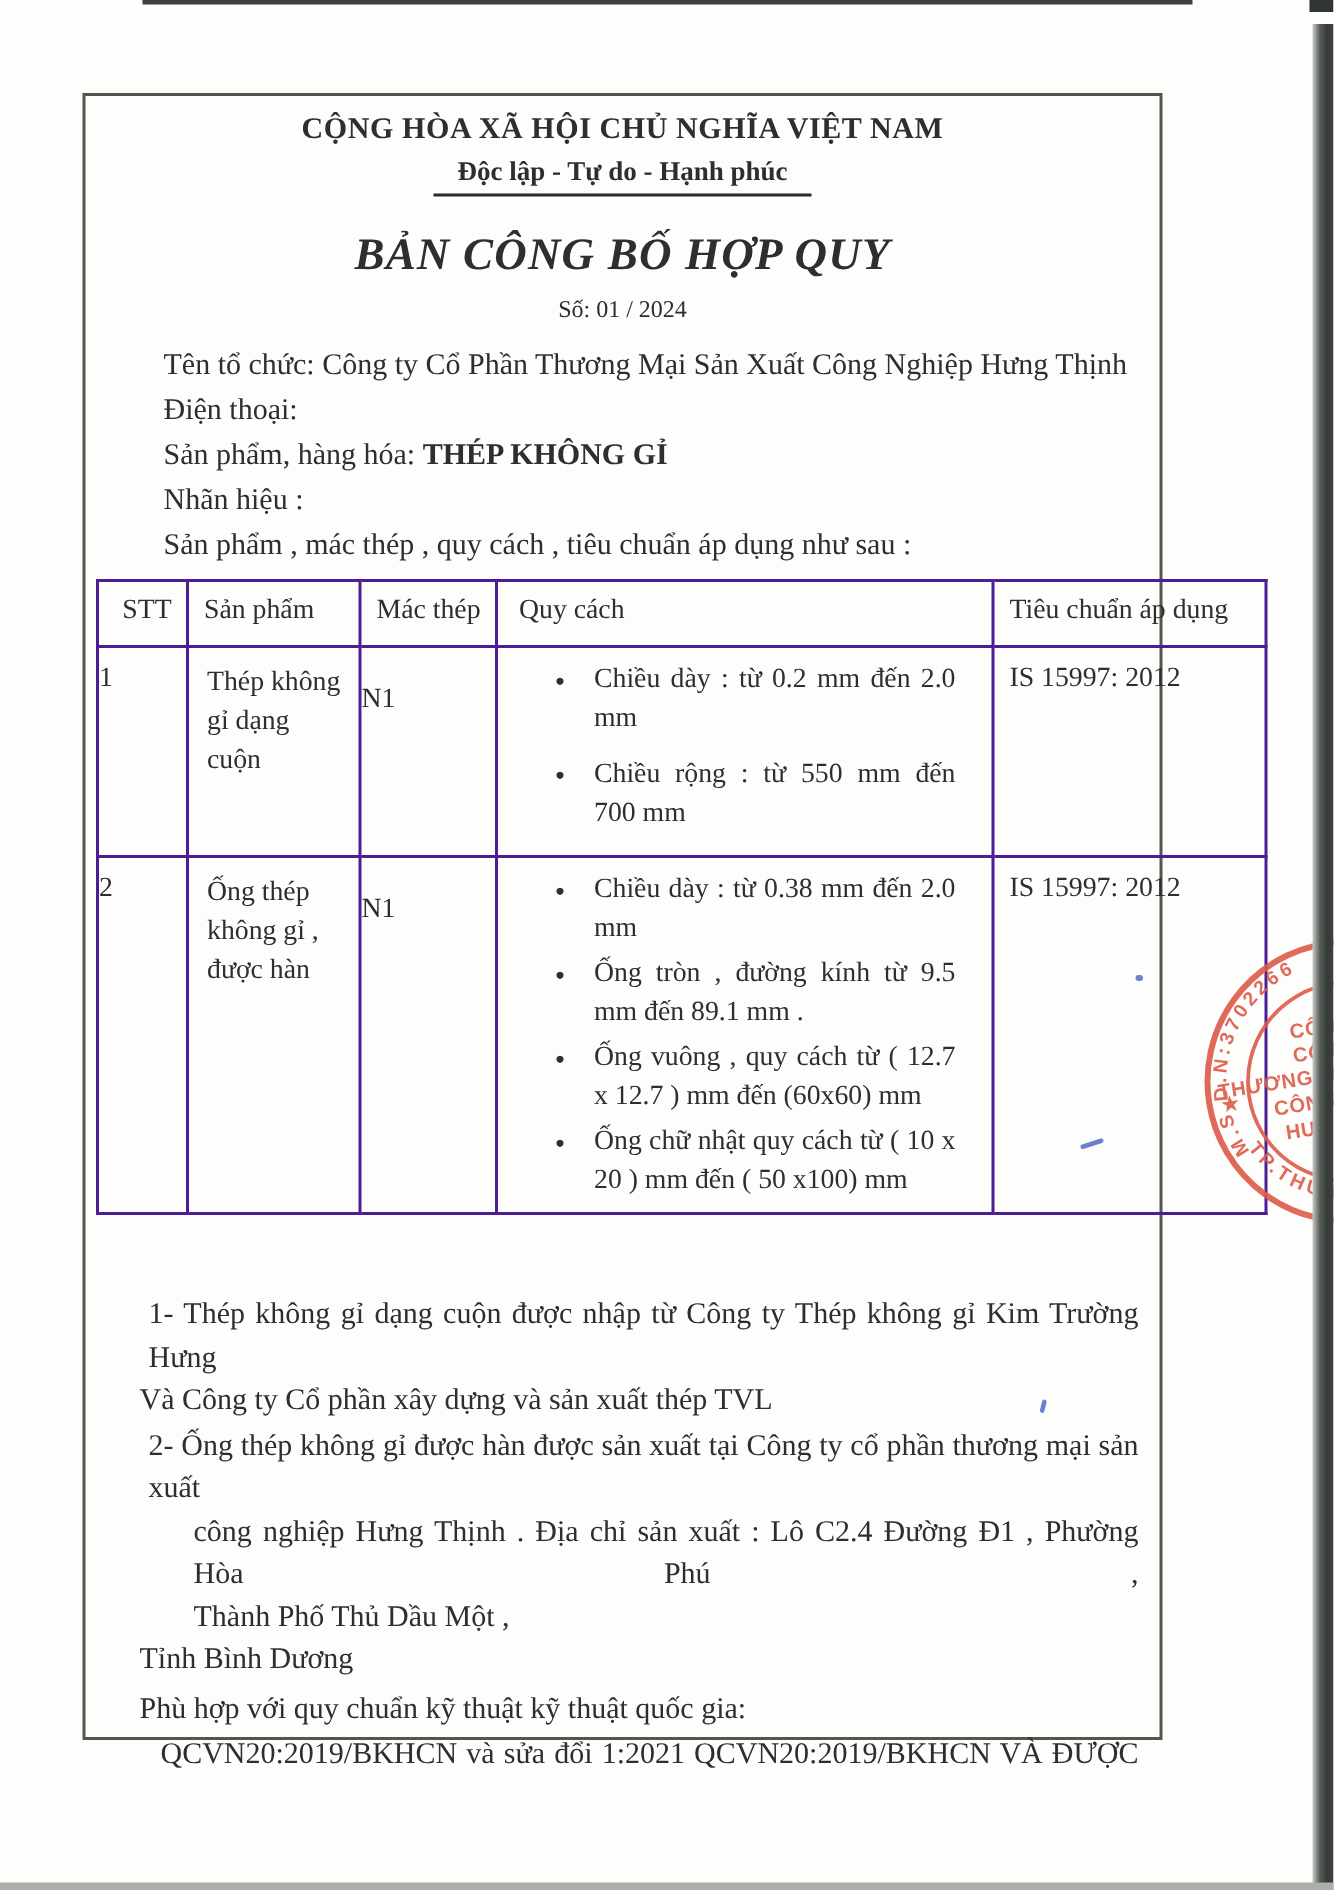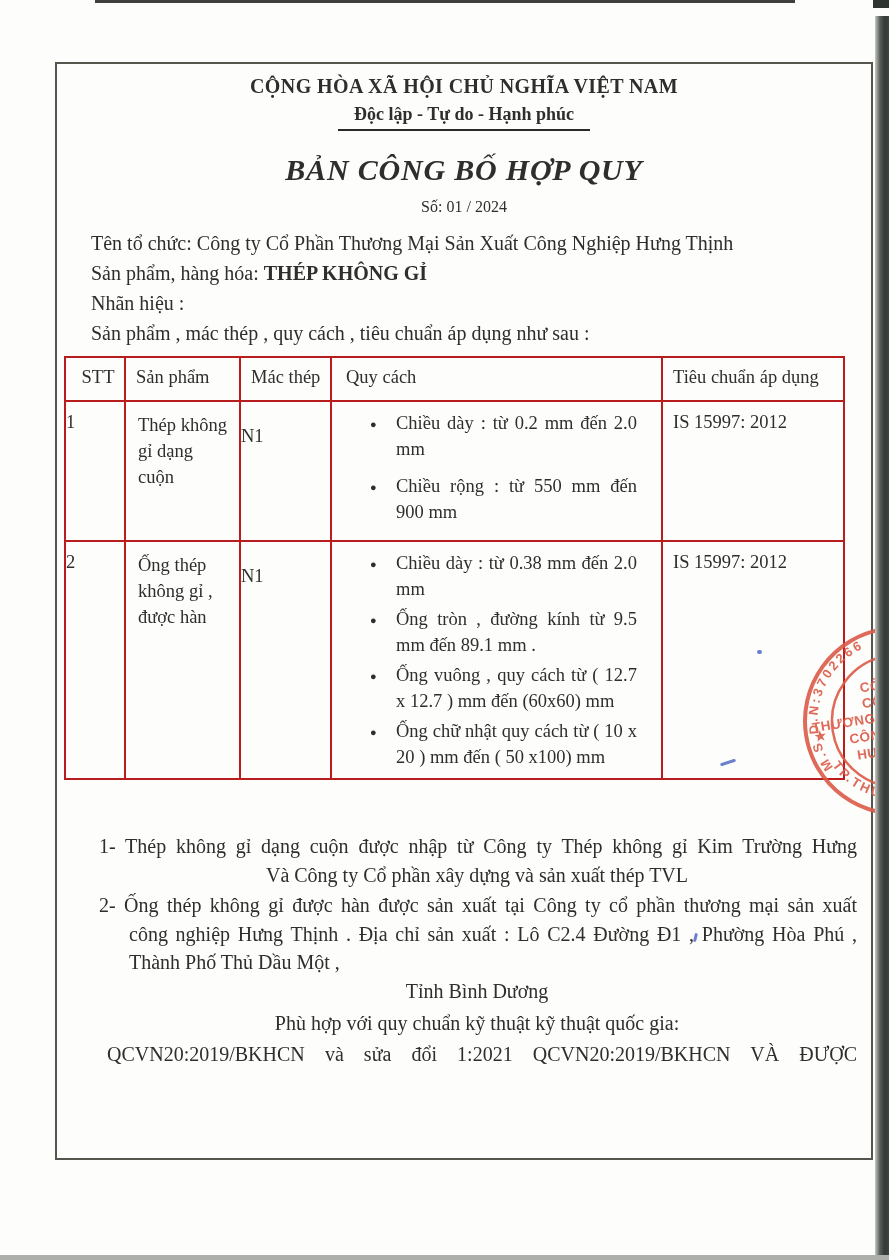--- a/index.html
+++ b/index.html
@@ -13,63 +13,63 @@
   }
   
   .scan-top-line { position:absolute; top:0; left:95px; width:700px; height:3px; background:#3f3f3d; z-index:6; }
   .scan-right-band { position:absolute; top:16px; right:0; bottom:0; width:14px; z-index:6;
     background:linear-gradient(to right,#c8cac6 0%, #585e59 35%, #343a36 70%, #3d433f 100%); }
   .scan-bottom-line { position:absolute; left:0; bottom:0; width:100%; height:5px; background:#adafab; z-index:6; }
   .scan-corner { position:absolute; top:0; right:0; width:16px; height:8px; background:#2f3531; z-index:7; }
 
   
   .doc-border {
-    position:absolute; left:55px; top:62px; width:818px; height:1098px;
+    position:absolute; left:55px; top:62px; width:720px; height:1098px;
     border:2px solid #55554e; background:transparent; padding-top:10px; z-index:2;
   }
 
   .center { text-align:center; }
   .national-title { font-size:20px; font-weight:bold; line-height:25px; letter-spacing:.4px; }
   .motto-wrap { margin-top:3px; }
   .motto { display:inline-block; font-size:18px; font-weight:bold; line-height:24px;
     padding:0 16px 3px 16px; border-bottom:2px solid #2a2a28; }
   .doc-title { margin-top:22px; font-size:30px; font-weight:bold; line-height:33px; letter-spacing:.8px;font-style:italic; }
   .doc-number { margin-top:7px; font-size:16px; line-height:27px; }
 
-  .info { margin:8px 10px 0 34px; font-size:20px; line-height:30px; }
+  .info { margin:8px 10px 0 52px; font-size:20px; line-height:30px; }
   .info .line { min-height:30px; }
   .bold { font-weight:bold; }
 
   
   table.spec {
     margin:8px 4px 0 7px; border-collapse:collapse; table-layout:fixed;
     width:779px; font-size:18.5px;
   }
-  table.spec td, table.spec th { border:2px solid #b91c1c; vertical-align:top; font-weight:normal; text-align:left; }
+  table.spec td, table.spec th { border:2px solid #4c1d95; vertical-align:top; font-weight:normal; text-align:left; }
   col.c-stt { width:60px; } col.c-sp { width:115px; } col.c-mt { width:91px; }
   col.c-qc { width:331px; } col.c-tc { width:182px; }
   tr.hdr { height:44px; }
   tr.hdr th { padding:9px 6px 0 12px; }
   tr.r1 { height:93px; } tr.r2 { height:233px; }
   td.stt { text-align:center; padding-top:10px; }
   td.sp { padding:10px 10px 0 12px; text-align:justify; line-height:26px; }
   td.mt { text-align:center; padding-top:24px; }
   td.qc { padding:8px 10px 4px 0; }
   td.qc ul { list-style:none; }
   td.qc li { position:relative; margin:0 14px 11px 38px; padding-left:26px;
     text-align:justify; line-height:26px; }
   tr.r2 td.qc li { margin-bottom:4px; }
   td.qc li::before { content:"●"; position:absolute; left:0; top:1px; font-size:11px; }
   td.tc { padding:10px 6px 0 10px; }
 
   
   .notes { margin:52px 10px 0 6px; font-size:20px; line-height:28.5px; }
   .notes .nline { min-height:28.5px; }
   .ind-a { padding-left:36px; }   
-  .ind-b { padding-left:30px;text-align:center; }   
+  .ind-b { padding-left:30px; }   
   .ind-c { padding-left:66px; }   
   .ind-d { padding-left:44px; }   
   .ind-0 { padding-left:2px; }
   .gap-sm { margin-top:2px; }
   .gap-md { margin-top:4px; }
   .jlast { text-align:justify; text-align-last:justify; padding-right:4px; }
 
   
   .stamp { position:absolute; left:787px; top:610px; width:222px; height:222px; z-index:4; opacity:.9; }
   .stamp text { fill:#dd5b49; font-family:"Liberation Sans", sans-serif; font-weight:bold; }
@@ -96,20 +96,21 @@
   <div class="center national-title">CỘNG HÒA XÃ HỘI CHỦ NGHĨA VIỆT NAM</div>
   <div class="center motto-wrap">
     <span class="motto">Độc lập - Tự do - Hạnh phúc</span>
   </div>
 
   <div class="center doc-title">BẢN CÔNG BỐ HỢP QUY</div>
   <div class="center doc-number">Số: 01 / 2024</div>
 
   <div class="info">
     <div class="line">Tên tổ chức: Công ty Cổ Phần Thương Mại Sản Xuất Công Nghiệp Hưng Thịnh</div>
+    <div class="line">Điện thoại:</div>
     <div class="line"><span>Sản phẩm, hàng hóa: </span><span class="bold">THÉP KHÔNG GỈ</span></div>
     <div class="line">Nhãn hiệu :</div>
     <div class="line">Sản phẩm , mác thép , quy cách , tiêu chuẩn áp dụng như sau :</div>
   </div>
 
   <table class="spec">
     <colgroup>
       <col class="c-stt">
         <col class="c-sp">
         <col class="c-mt">
@@ -124,21 +125,21 @@
       <th style="padding-left:14px;">Quy cách</th>
       <th style="padding-left:10px;">Tiêu chuẩn áp dụng</th>
     </tr>
     <tr class="r1">
       <td class="stt">1</td>
       <td class="sp">Thép không gỉ dạng cuộn</td>
       <td class="mt">N1</td>
       <td class="qc">
         <ul>
           <li>Chiều dày : từ 0.2 mm đến 2.0 mm</li>
-          <li>Chiều rộng : từ 550 mm đến 900 mm</li>
+          <li>Chiều rộng : từ 550 mm đến 700 mm</li>
         </ul>
       </td>
       <td class="tc">IS 15997: 2012</td>
     </tr>
     <tr class="r2">
       <td class="stt">2</td>
       <td class="sp">Ống thép không gỉ , được hàn</td>
       <td class="mt">N1</td>
       <td class="qc">
         <ul>

